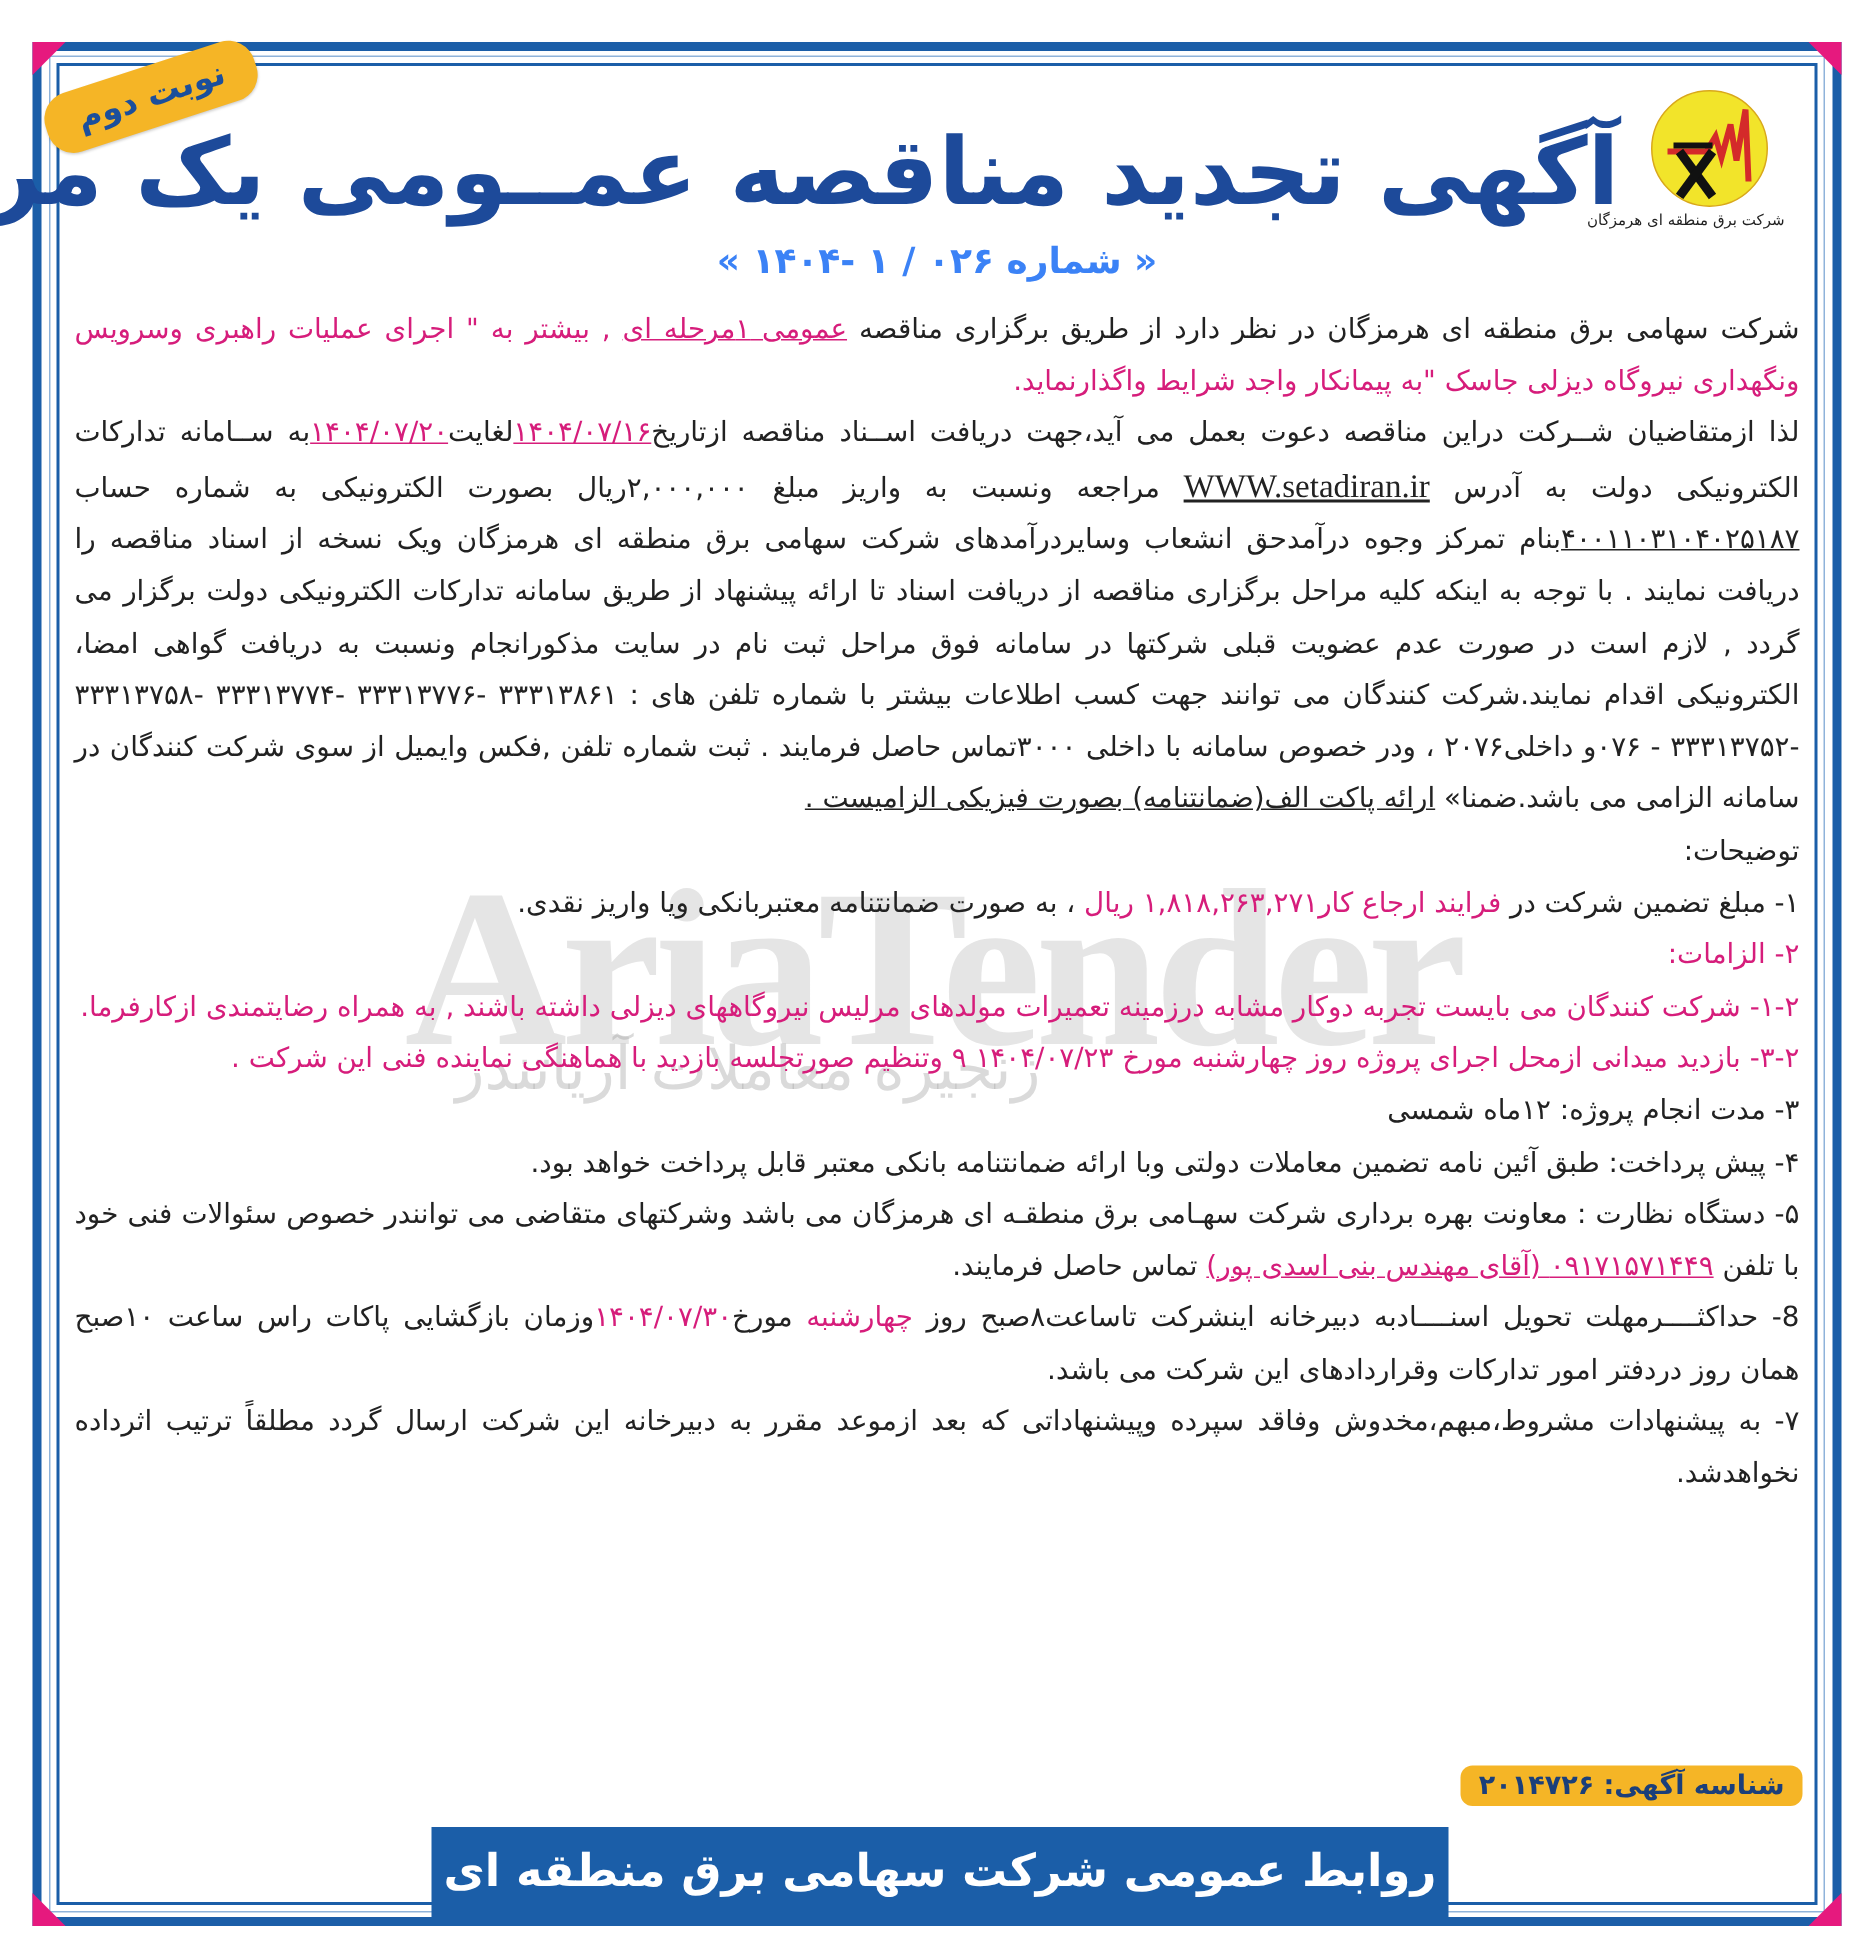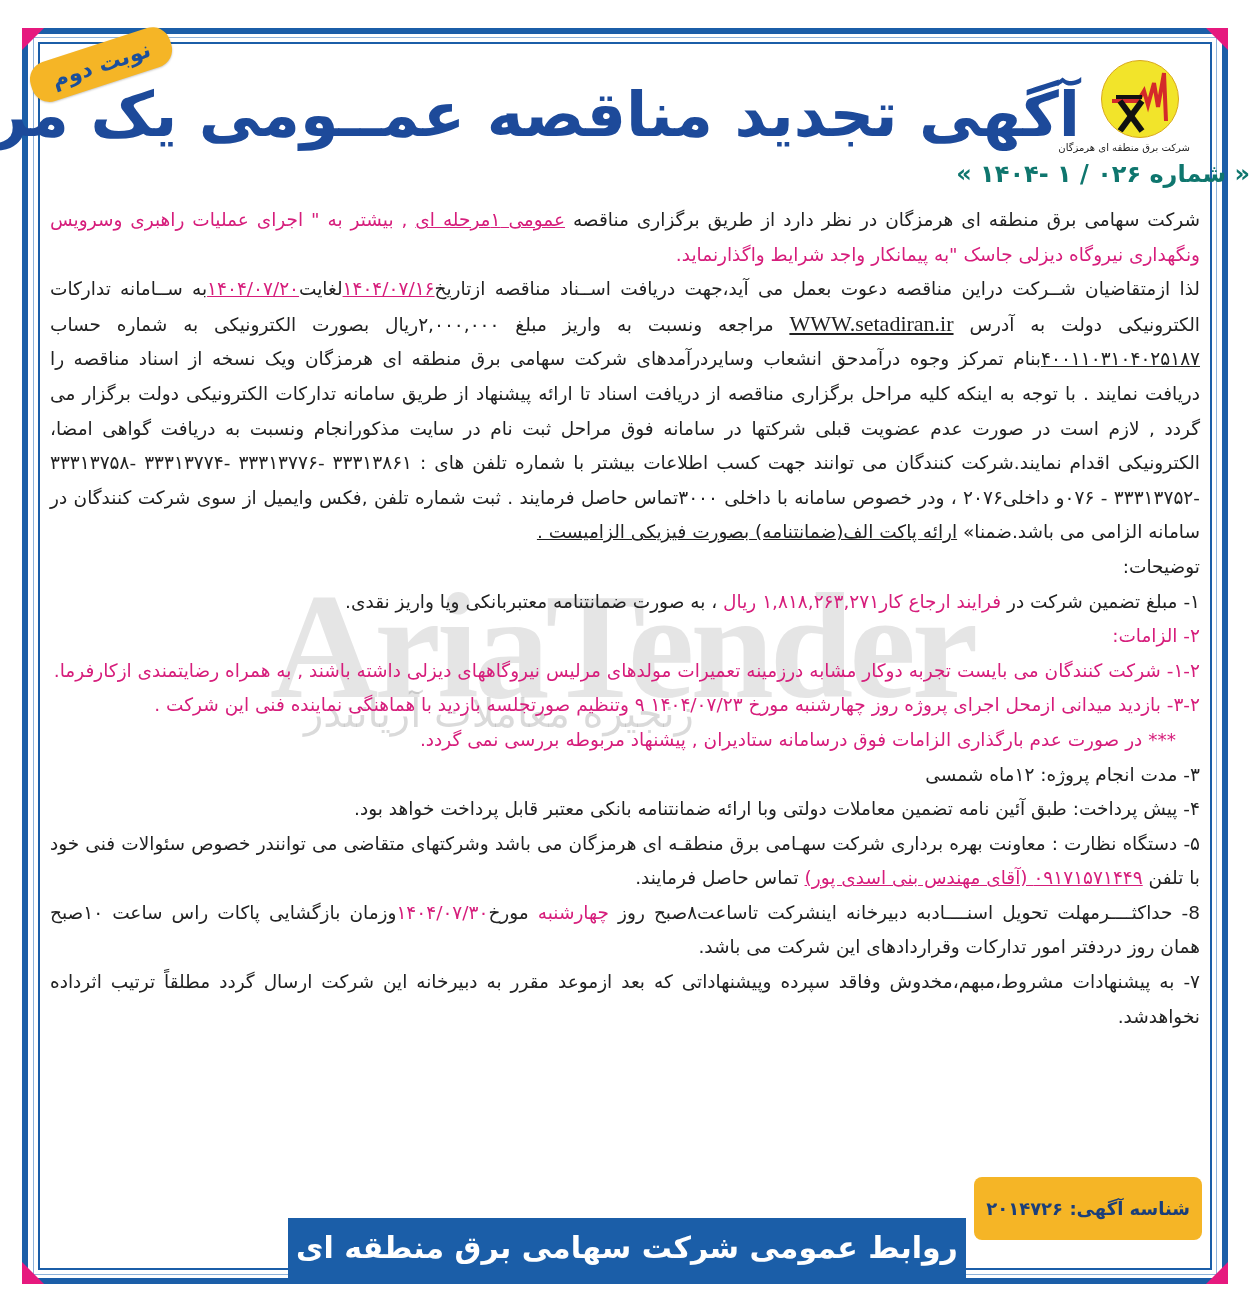--- a/index.html
+++ b/index.html
@@ -21,32 +21,32 @@
                  padding:8px 22px; border-radius:18px; font-size:22px; font-weight:bold;
                  transform:rotate(-18deg); box-shadow:0 1px 2px rgba(0,0,0,.2); }
 
   .logo { position:absolute; right:60px; top:60px; width:100px; text-align:center; }
   .logo-circle { width:76px; height:76px; margin:0 auto; border-radius:50%; background:#f2e42a;
                  border:1px solid #d9a81a; position:relative; overflow:hidden; }
   .logo-caption { font-size:10px; color:#222; margin-top:4px; white-space:nowrap;text-align:center; }
 
   .title { position:absolute; right:170px; top:78px; font-size:62px; font-weight:bold;
            color:#1d4a9a; font-family:"DejaVu Sans", sans-serif; white-space:nowrap; letter-spacing:1px; }
-  .number { position:absolute; left:0; right:0; top:160px; text-align:right; font-size:24px;
-            font-weight:bold; color:#0f766e; }
+  .number { position:absolute; left:0; right:0; top:160px; text-align:center; font-size:24px;
+            font-weight:bold; color:#3b82f6; }
 
   .content { position:absolute; right:50px; left:50px; top:203px; font-size:18.5px; line-height:34.6px;
              color:#222; text-align:justify; }
   .content p { margin:0; }
   .pink { color:#d61d7b; }
   .u { text-decoration:underline;margin-top:26px; }
   .ltr { direction:ltr; unicode-bidi:embed; }
 
   .id-badge { position:absolute; right:48px; top:1177px; background:#f5b526; color:#1b3f7a;
-              padding:21px 12px; border-radius:8px; font-size:18px; font-weight:bold; }
+              padding:3px 12px; border-radius:8px; font-size:18px; font-weight:bold; }
   .footer-bar { position:absolute; left:288px; top:1218px; width:678px; height:60px;
                 background:#1b5ea8; color:#fff; font-size:30px; font-weight:bold;
                 text-align:center; line-height:60px; }
 
   .watermark { position:absolute; left:270px; top:560px; font-size:150px; font-weight:bold;
                color:rgba(150,150,150,0.25); direction:ltr; font-family:Liberation Serif, serif;
                pointer-events:none; letter-spacing:-4px; }
   .watermark2 { position:absolute; left:304px; top:690px; font-size:40px; color:rgba(150,150,150,0.35);
                 letter-spacing:14px; pointer-events:none; }
 </style>
@@ -86,21 +86,20 @@
     <span>شرکت سهامی برق منطقه ای هرمزگان در نظر دارد از طریق برگزاری مناقصه </span><span class="pink u">عمومی ۱مرحله ای</span><span class="pink"> , بیشتر به </span><span class="pink">" اجرای عملیات راهبری وسرویس ونگهداری نیروگاه دیزلی جاسک "به پیمانکار واجد شرایط واگذارنماید.</span>
   </p>
   <p>
     <span>لذا ازمتقاضیان شــرکت دراین مناقصه دعوت بعمل می آید،جهت دریافت اســناد مناقصه   ازتاریخ</span><span class="pink u">۱۴۰۴/۰۷/۱۶</span><span>لغایت</span><span class="pink u">۱۴۰۴/۰۷/۲۰</span><span>به ســامانه تدارکات الکترونیکی دولت به آدرس </span><span class="u ltr" style="font-family:'Liberation Serif',serif;font-size:22px;">WWW.setadiran.ir</span><span> مراجعه ونسبت به واریز مبلغ ۲,۰۰۰,۰۰۰ریال بصورت الکترونیکی به شماره حساب </span><span class="u">۴۰۰۱۱۰۳۱۰۴۰۲۵۱۸۷</span><span>بنام تمرکز وجوه درآمدحق انشعاب وسایردرآمدهای شرکت سهامی برق منطقه ای هرمزگان ویک نسخه از اسناد مناقصه را دریافت نمایند . با توجه به اینکه کلیه مراحل برگزاری مناقصه از دریافت اسناد تا ارائه پیشنهاد از طریق سامانه تدارکات الکترونیکی دولت برگزار می گردد , لازم است در صورت عدم عضویت قبلی شرکتها در سامانه فوق مراحل ثبت نام در سایت مذکورانجام ونسبت به دریافت گواهی امضا، الکترونیکی اقدام نمایند.شرکت کنندگان می توانند جهت کسب اطلاعات بیشتر با شماره  تلفن های :  ۳۳۳۱۳۸۶۱ -۳۳۳۱۳۷۷۶ -۳۳۳۱۳۷۷۴ -۳۳۳۱۳۷۵۸ -۳۳۳۱۳۷۵۲ - ۰۷۶و داخلی۲۰۷۶ ، ودر خصوص سامانه با داخلی ۳۰۰۰تماس حاصل فرمایند . ثبت شماره تلفن ,فکس وایمیل از سوی شرکت کنندگان در سامانه الزامی می باشد.ضمنا» </span><span class="u">ارائه پاکت الف(ضمانتنامه) بصورت فیزیکی الزامیست .</span>
   </p>
   <p>توضیحات:</p>
   <p><span>۱- مبلغ تضمین شرکت در </span><span class="pink">فرایند ارجاع کار۱,۸۱۸,۲۶۳,۲۷۱ ریال</span><span> ، به صورت ضمانتنامه معتبربانکی ویا واریز نقدی.</span></p>
   <p class="pink">۲- الزامات:</p>
   <p class="pink">۱-۲- شرکت کنندگان می بایست تجربه دوکار مشابه درزمینه تعمیرات مولدهای مرلیس نیروگاههای دیزلی داشته باشند , به همراه رضایتمندی ازکارفرما.</p>
   <p class="pink">۳-۲- بازدید میدانی ازمحل اجرای پروژه روز چهارشنبه مورخ ۱۴۰۴/۰۷/۲۳ ۹ وتنظیم صورتجلسه بازدید با هماهنگی نماینده فنی این شرکت .</p>
-  <p class="pink" style="padding-right:24px;">*** در صورت عدم بارگذاری الزامات فوق درسامانه ستادیران , پیشنهاد مربوطه بررسی نمی گردد.</p>
   <p>۳- مدت انجام پروژه: ۱۲ماه شمسی</p>
   <p>۴- پیش پرداخت: طبق آئین نامه تضمین معاملات دولتی وبا ارائه ضمانتنامه بانکی معتبر قابل پرداخت خواهد بود.</p>
   <p><span>۵- دستگاه نظارت : معاونت  بهره برداری شرکت سهـامی برق منطقـه ای هرمزگان می باشد وشرکتهای متقاضی می توانندر خصوص سئوالات فنی خود با تلفن </span><span class="pink u">۰۹۱۷۱۵۷۱۴۴۹ (آقای مهندس بنی اسدی پور)</span><span> تماس حاصل فرمایند.</span></p>
   <p><span>8- حداکثــــرمهلت تحویل اسنــــادبه دبیرخانه اینشرکت تاساعت۸صبح روز </span><span class="pink">چهارشنبه</span><span> مورخ</span><span class="pink">۱۴۰۴/۰۷/۳۰</span><span>وزمان بازگشایی پاکات راس ساعت ۱۰صبح همان روز دردفتر امور تدارکات وقراردادهای این شرکت می باشد.</span></p>
   <p>۷- به پیشنهادات مشروط،مبهم،مخدوش وفاقد سپرده وپیشنهاداتی که بعد ازموعد مقرر به دبیرخانه این شرکت ارسال گردد مطلقاً ترتیب اثرداده نخواهدشد.</p>
 </div>
 
 <div class="id-badge">
   <span>شناسه آگهی:</span>
   <span>۲۰۱۴۷۲۶</span>

